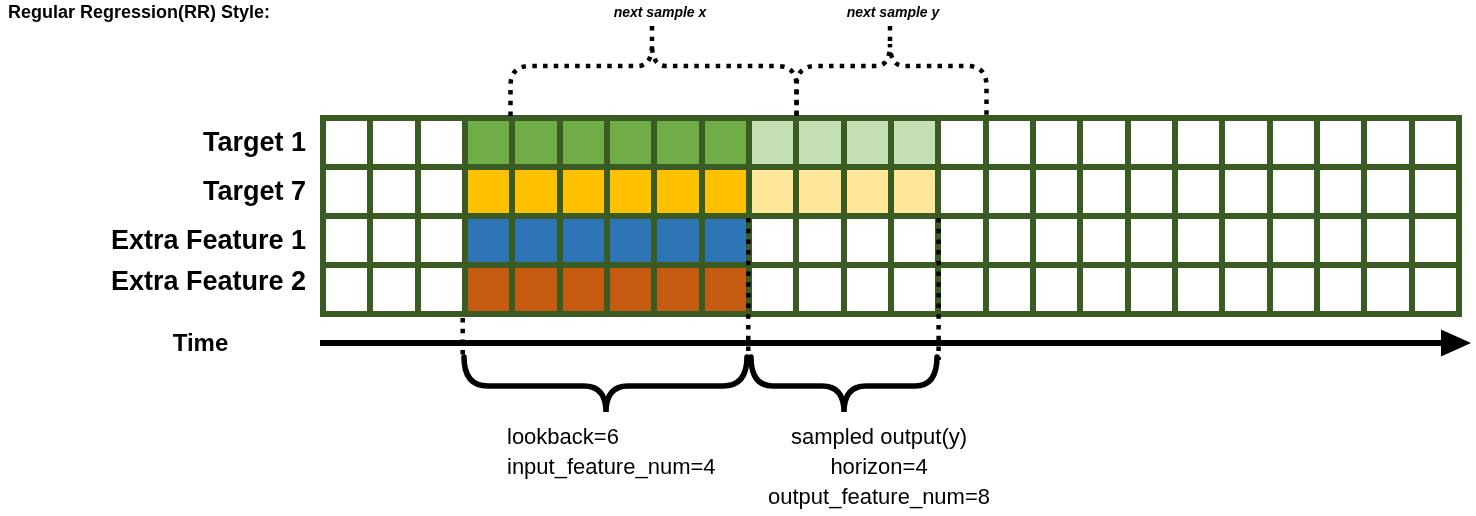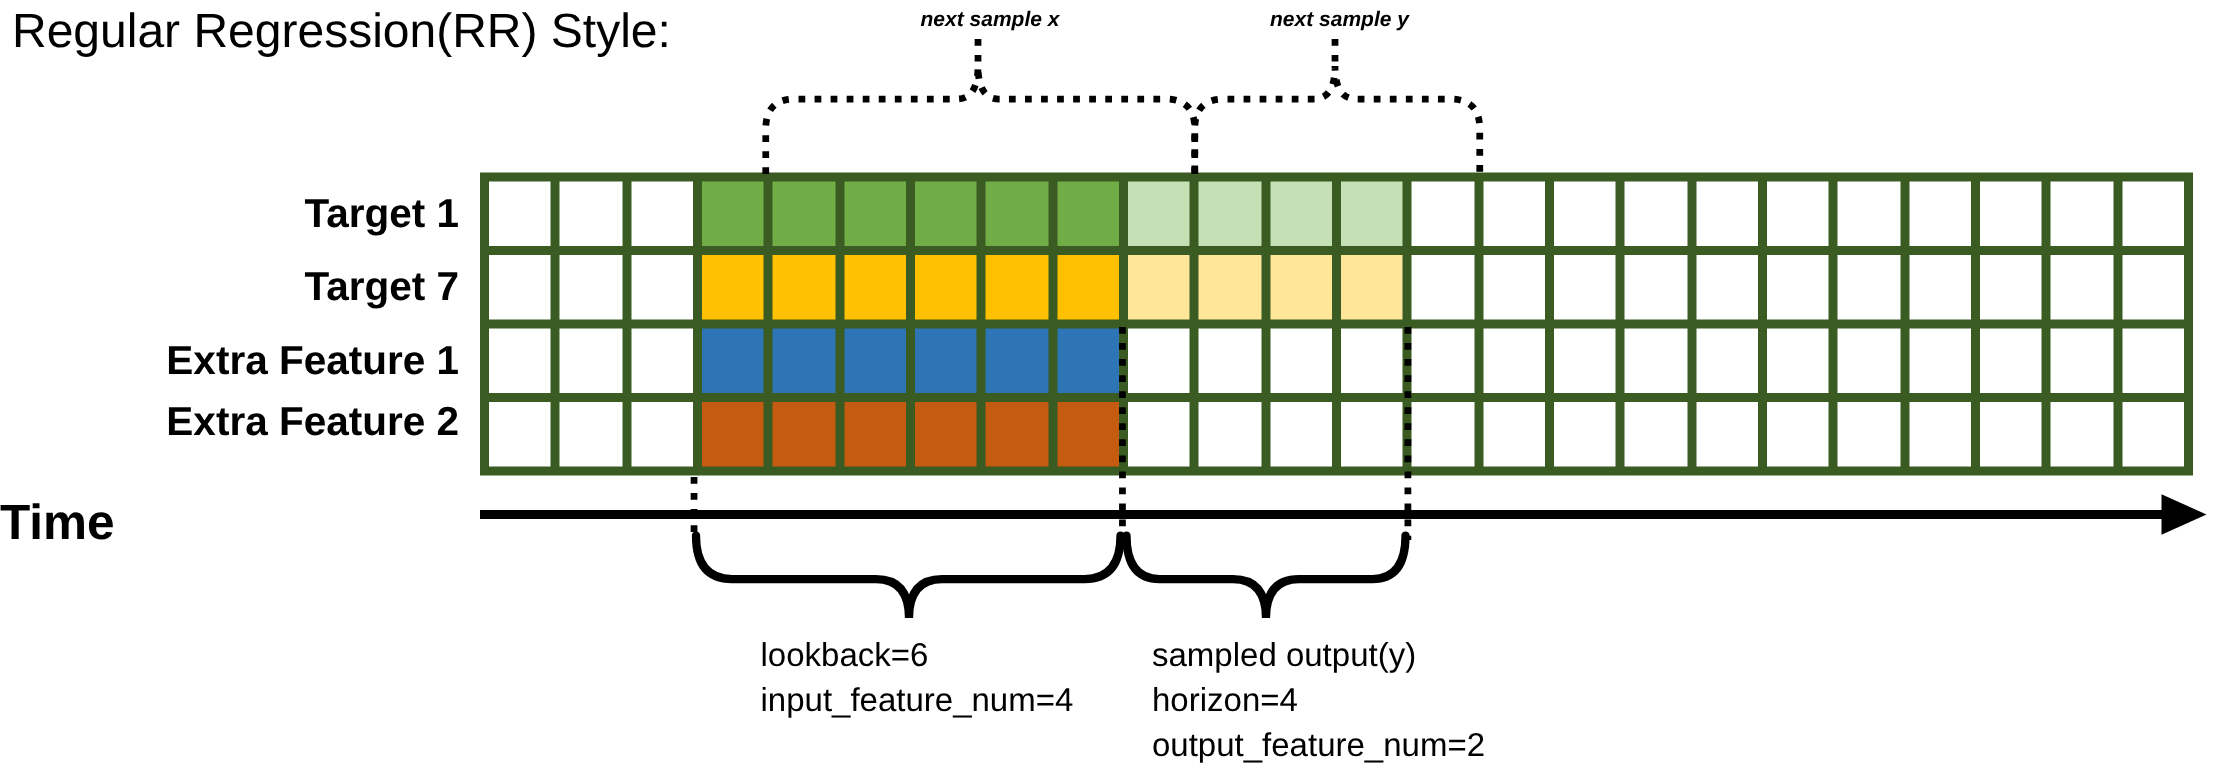--- a/index.html
+++ b/index.html
@@ -7,21 +7,21 @@
     width: 1476px; height: 516px;
     position: relative;
     background: #ffffff;
     overflow: hidden;
     font-family: "Liberation Sans", sans-serif;
     color: #000;
   }
   .abs { position: absolute; }
   #title {
     left: 8px; top: 2px;
-    font-size: 32px; font-weight: 400;
+    font-size: 18px; font-weight: 700;
     white-space: nowrap;
   }
   .top-label {
     top: 4px;
     transform: translateX(-50%);
     font-size: 14px; font-weight: 700; font-style: italic;
     white-space: nowrap;
   }
   #next-x-label { left: 660px; }
   #next-y-label { left: 893px; }
@@ -36,31 +36,31 @@
     width: 1142px; height: 202px;
     box-sizing: border-box;
     display: grid;
     grid-template-columns: repeat(24, 1fr);
     grid-template-rows: repeat(4, 1fr);
     gap: 6px; padding: 6px;
   }
   #sample-grid .cell { width: 100%; height: 100%; }
   #time-label {
     left: 0; width: 305px; top: 329px;
-    text-align: left;
-    font-size: 33px; font-weight: 700;
+    text-align: center;
+    font-size: 24px; font-weight: 700; padding-left: 48px;
   }
   .annot {
     top: 422px;
     font-size: 22px; font-weight: 500;
     line-height: 30px;
     white-space: nowrap;
   }
   #input-annot  { left: 507px; }
-  #output-annot { left: 768px; }
+  #output-annot { left: 768px; text-align: center; }
   #overlay {
     left: 0; top: 0; width: 1476px; height: 516px;
     pointer-events: none;
   }
   .dotted {
     fill: none; stroke: #000;
     stroke-width: 4.5;
     stroke-dasharray: 4.5 6.2;
     stroke-linecap: butt;
   }
@@ -185,21 +185,21 @@
 
 <div id="time-label" class="abs">Time</div>
 
 <div id="input-annot" class="abs annot">
   <div>lookback=6</div>
   <div>input_feature_num=4</div>
 </div>
 <div id="output-annot" class="abs annot">
   <div>sampled output(y)</div>
   <div>horizon=4</div>
-  <div>output_feature_num=2</div>
+  <div>output_feature_num=8</div>
 </div>
 
 <svg id="overlay" class="abs" viewBox="0 0 1476 516">
 
   <path class="dotted" d="M 510.5 116 L 510.5 86 Q 510.5 66 530 66 L 638 66 Q 652 66 652 44 Q 652 66 666 66 L 777 66 Q 796.5 66 796.5 86 L 796.5 116"></path>
   <path class="dotted" d="M 796.5 116 L 796.5 86 Q 796.5 66 816 66 L 876 66 Q 890 66 890 44 Q 890 66 904 66 L 967 66 Q 986.5 66 986.5 86 L 986.5 116"></path>
   <path class="dotted" d="M 652 26 L 652 41"></path>
   <path class="dotted" d="M 890 26 L 890 41"></path>
 
   <path class="dotted" d="M 462.7 318 L 462.7 360"></path>

